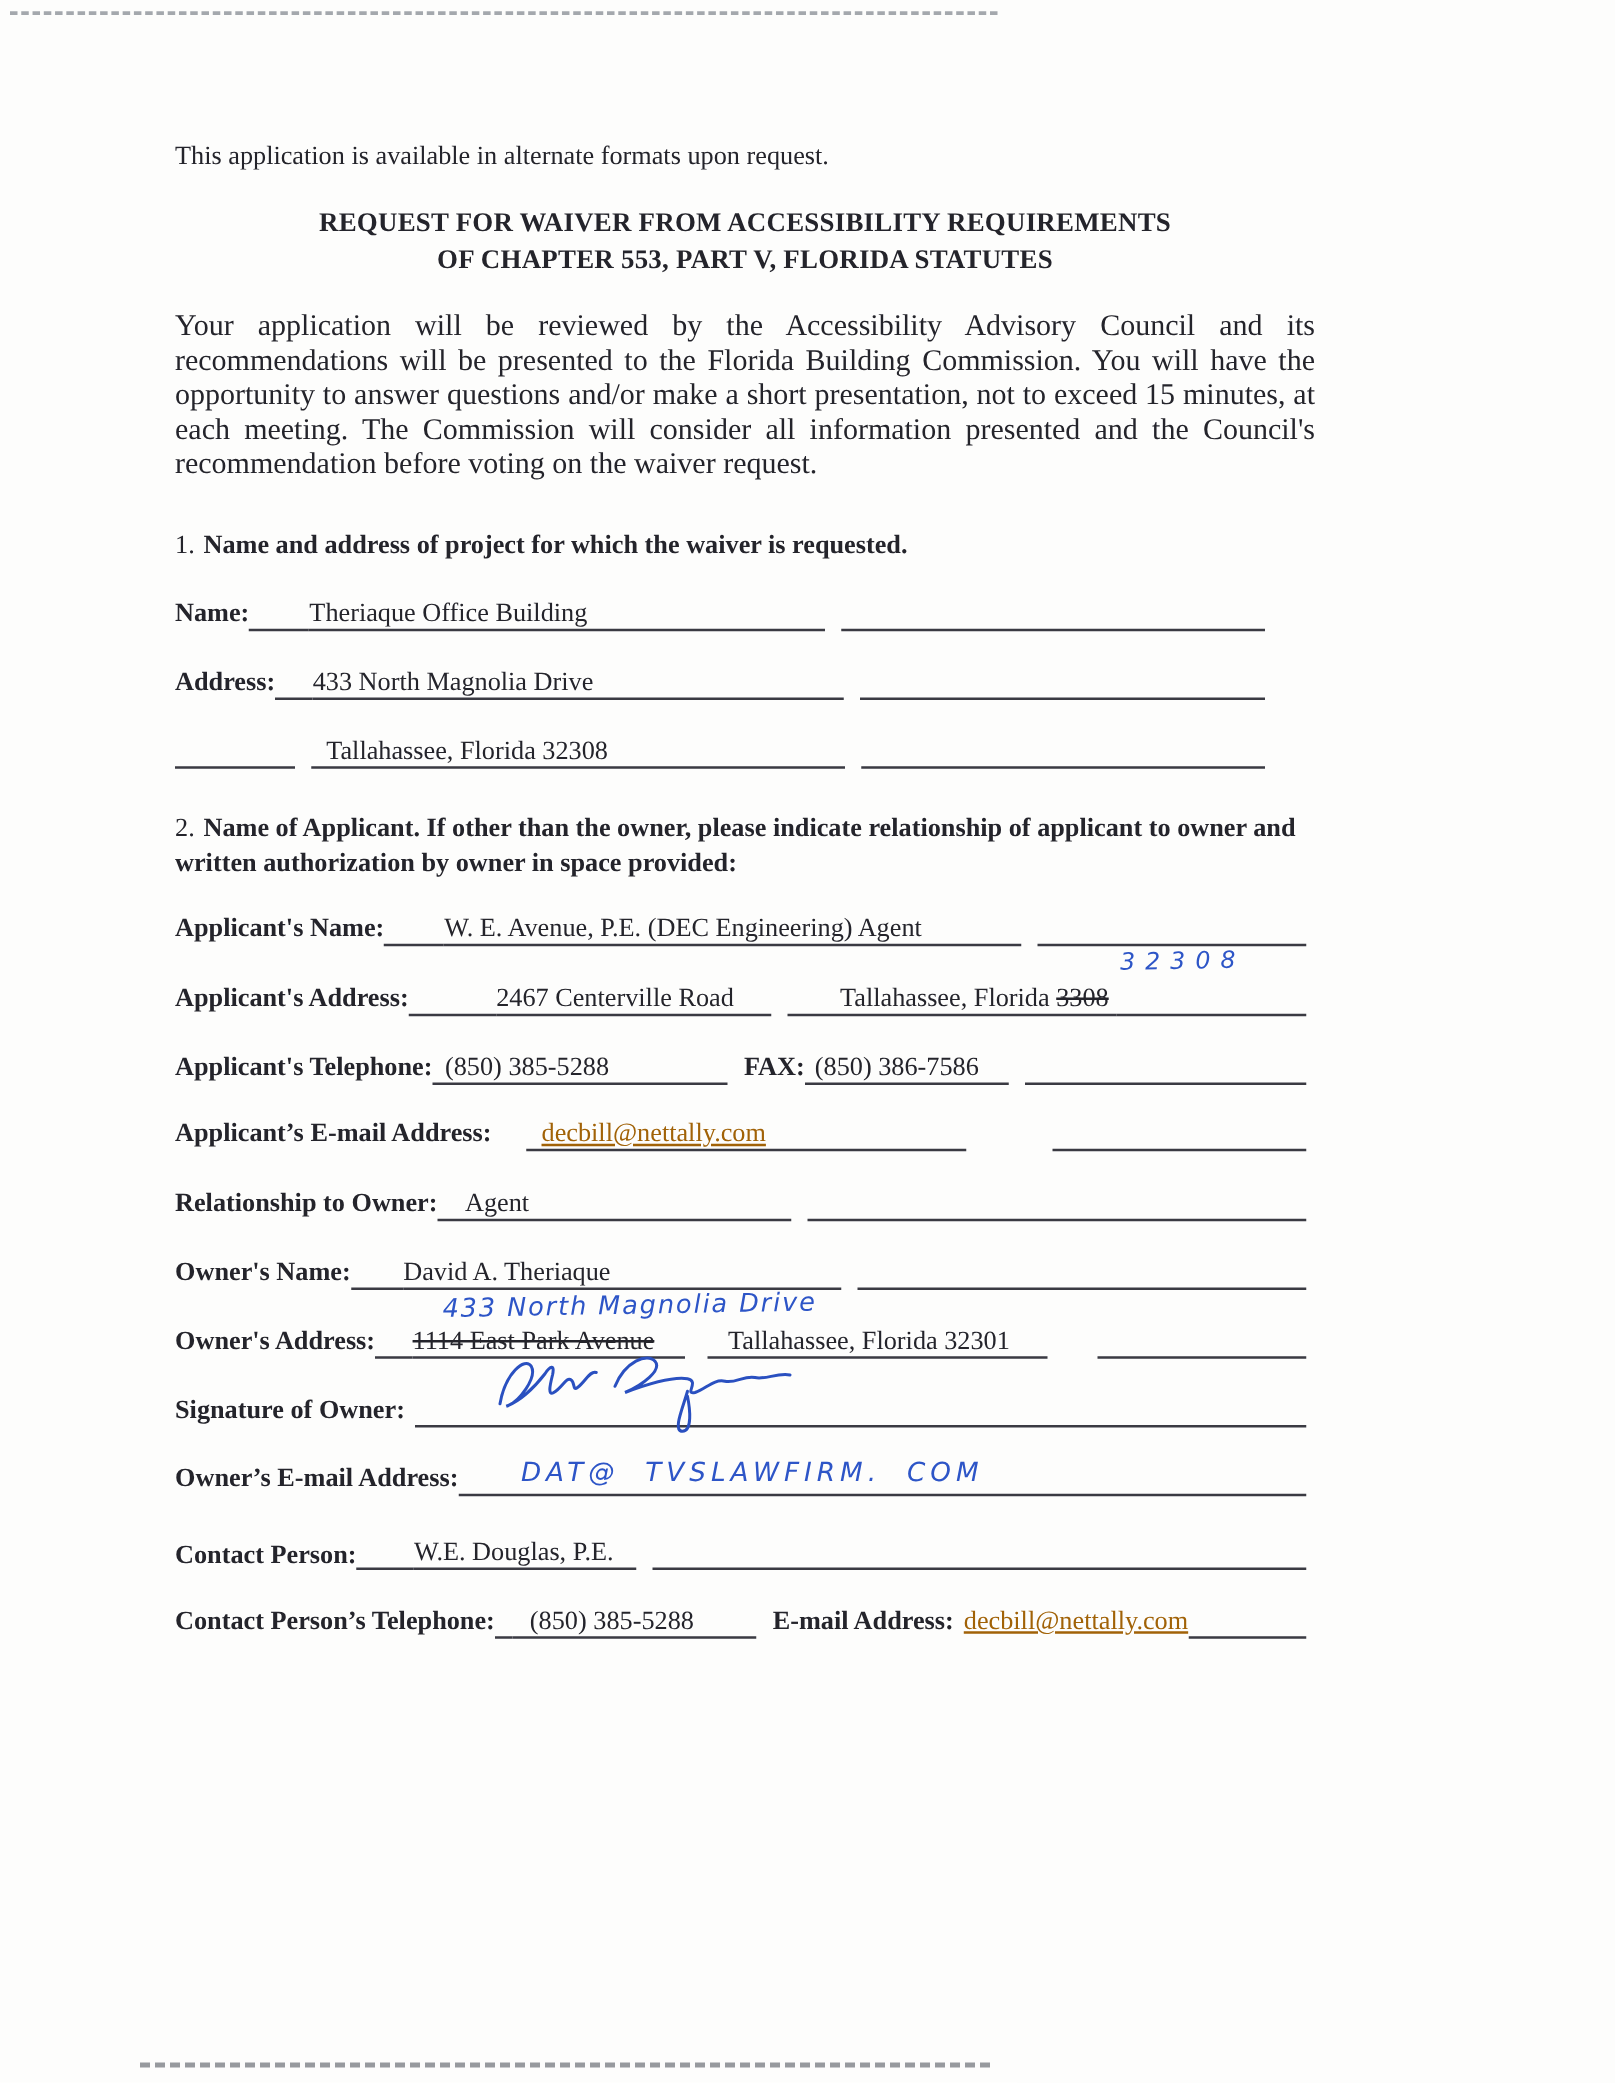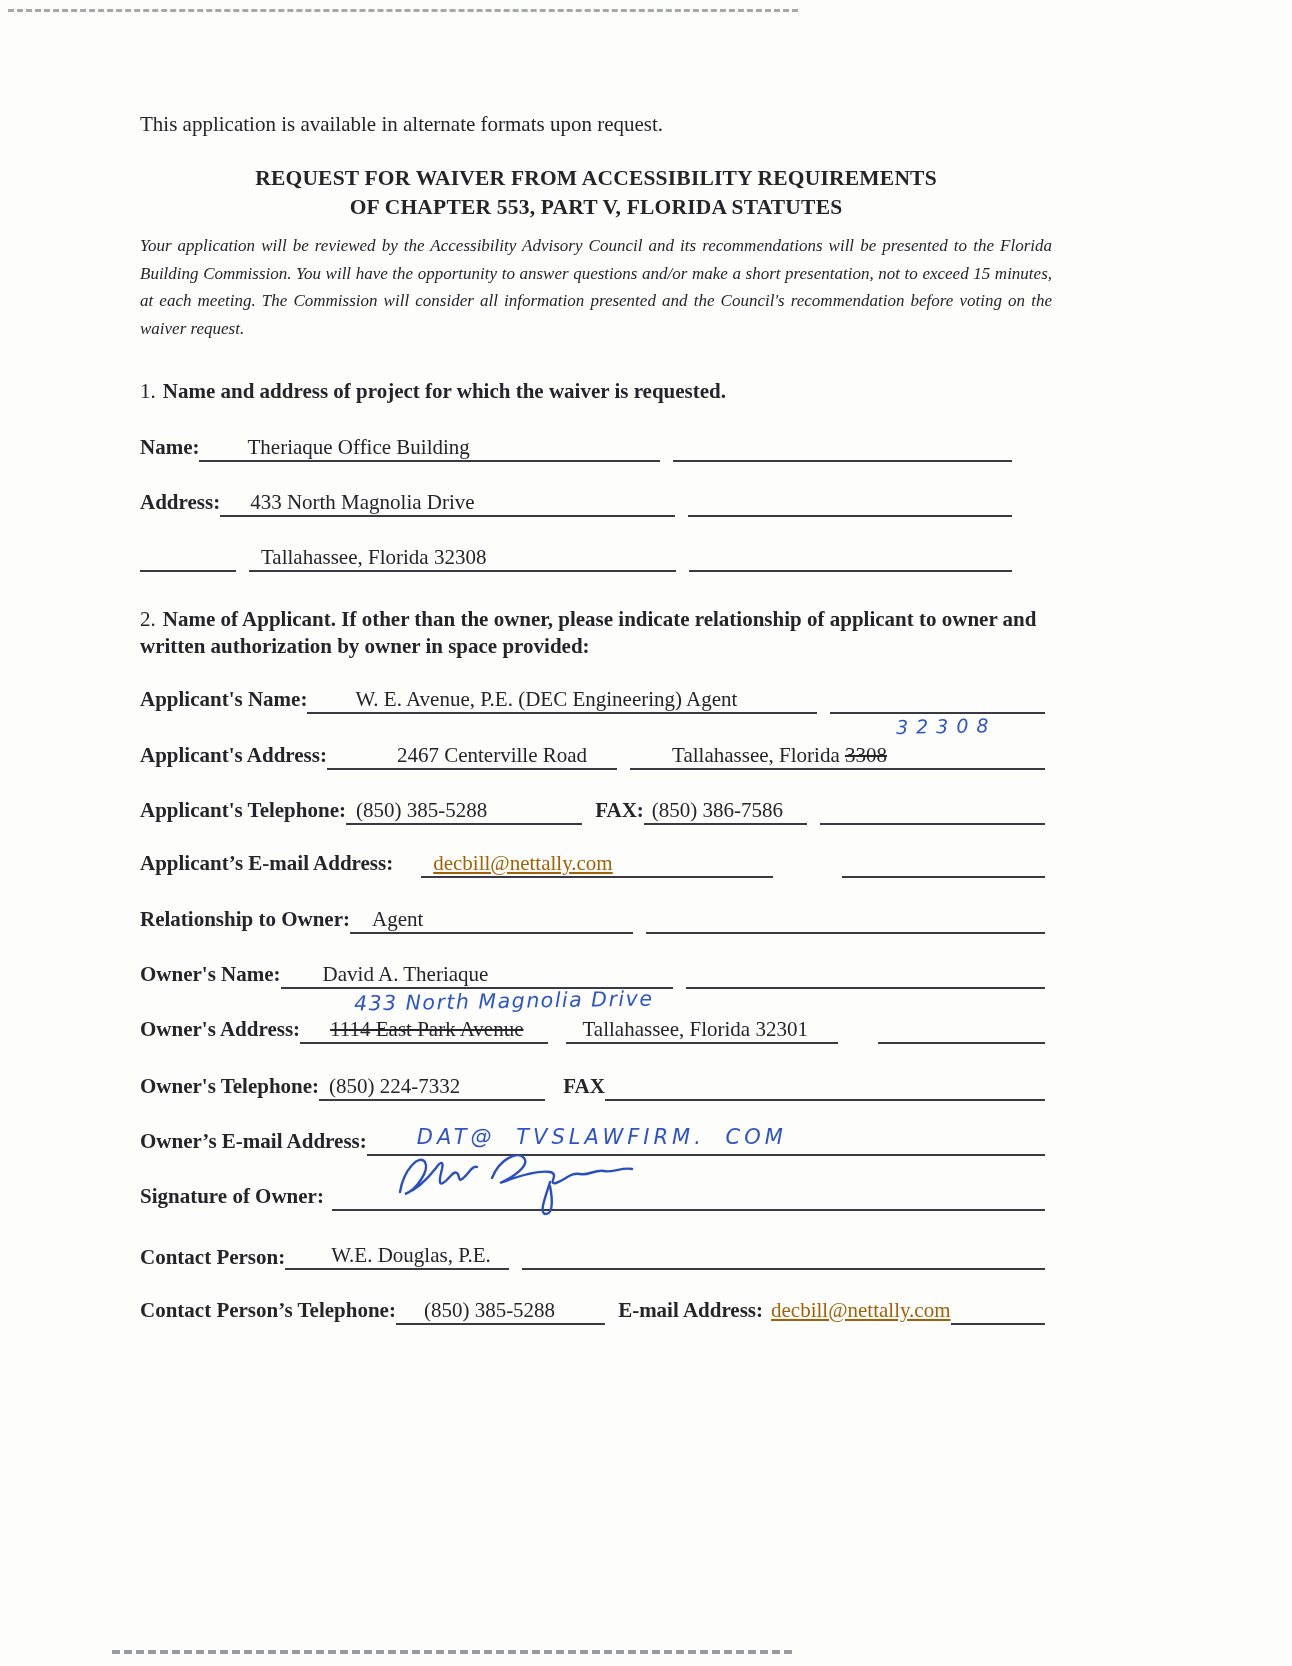--- a/index.html
+++ b/index.html
@@ -5,21 +5,21 @@
   html,body { margin:0; padding:0; }
   body { background:#ffffff; }
   .page {
     position:relative; width:1292px; height:1666px; background:#fdfdfc;
     font-family:"Liberation Serif","DejaVu Serif",serif; color:#24242b; overflow:hidden;
   }
   .artifact { position:absolute; }
   .content { position:absolute; left:140px; top:112px; width:912px; }
   .notice { font-size:21px; }
   .title { text-align:center; font-weight:bold; font-size:21.5px; line-height:29px; margin-top:27px; letter-spacing:0.2px; }
-  .intro { margin-top:10px; font-size:17px; line-height:27.5px; text-align:justify;font-style:italic; }
+  .intro { margin-top:26px; font-size:24px; line-height:27.5px; text-align:justify; }
   .sec-heading { font-size:21px; line-height:27.5px; }
   .sec-heading .num { margin-right:7px; }
   .row { display:flex; align-items:baseline; font-size:21px; white-space:nowrap; position:relative; width:905px; }
   .row.s1 { width:872px; }
   .lbl { font-weight:bold; flex:none; }
   .fill { border-bottom:2px solid #3a3a42; }
   .fill:empty::before { content:"\00a0"; }
   .val { flex:none; }
   .seg { flex:none; }
   .grow { flex:1 1 auto; }
@@ -137,46 +137,39 @@
       <span class="hand hand-addr">433 North Magnolia Drive</span>
       <span class="lbl">Owner's Address:</span>
       <span class="fill seg" style="width:30px;"></span>
       <span class="fill val" style="padding-right:25px;"><span class="strike">1114 East Park Avenue</span></span>
       <span class="gap" style="width:18px;"></span>
       <span class="fill val" style="padding-left:16px; padding-right:30px;">Tallahassee, Florida 32301</span>
       <span class="gap" style="width:40px;"></span>
       <span class="fill grow"></span>
     </div>
 
-    <div class="row" style="margin-top:30px;">
-      <span class="lbl">Owner's Telephone:</span>
-      <span class="fill val" style="padding-left:10px; padding-right:85px;">(850) 224-7332</span>
-      <span class="gap" style="width:18px;"></span>
-      <span class="lbl">FAX</span>
-      <span class="fill grow"></span>
-    </div>
-
-    <div class="row" style="margin-top:28px;">
-      <span class="lbl">Owner’s E-mail Address:</span>
-      <span class="fill grow"><span class="hand hand-email">DAT@ TVSLAWFIRM. COM</span></span>
-    </div>
 
     <div class="row" style="margin-top:28px;">
       <span class="sig-wrap" title="David A. Theriaque">
         <svg width="260" height="74" viewBox="0 0 260 74">
           <g stroke="#2a50c0" fill="none" stroke-width="2.4" stroke-linecap="round">
             <path d="M8 46 C 12 22, 28 8, 33 16 C 38 25, 23 45, 13 48 C 26 43, 37 31, 44 22 C 48 16, 52 14, 50 23 C 48 31, 46 40, 51 37 C 58 33, 61 24, 65 27 C 68 29, 66 36, 70 33 C 76 29, 80 19, 85 21"></path>
             <path d="M100 32 C 108 12, 126 5, 132 12 C 138 19, 122 31, 108 37 C 124 31, 146 24, 158 26 C 168 28, 155 39, 164 37 C 173 34, 179 26, 188 28 C 196 30, 204 23, 212 25 C 220 27, 230 21, 240 23"></path>
             <path d="M158 36 C 154 50, 146 68, 154 68 C 162 68, 160 50, 158 40"></path>
           </g>
         </svg>
       </span>
       <span class="lbl">Signature of Owner:</span>
       <span class="gap" style="width:8px;"></span>
       <span class="fill grow"></span>
+    </div>
+
+    <div class="row" style="margin-top:28px;">
+      <span class="lbl">Owner’s E-mail Address:</span>
+      <span class="fill grow"><span class="hand hand-email">DAT@ TVSLAWFIRM. COM</span></span>
     </div>
 
     <div class="row" style="margin-top:32px;align-items:flex-end;">
       <span class="lbl">Contact Person:</span>
       <span class="fill seg" style="width:46px;"></span>
       <span class="fill val" style="padding-right:18px;">W.E. Douglas, P.E.</span>
       <span class="gap"></span>
       <span class="fill grow"></span>
     </div>
 

